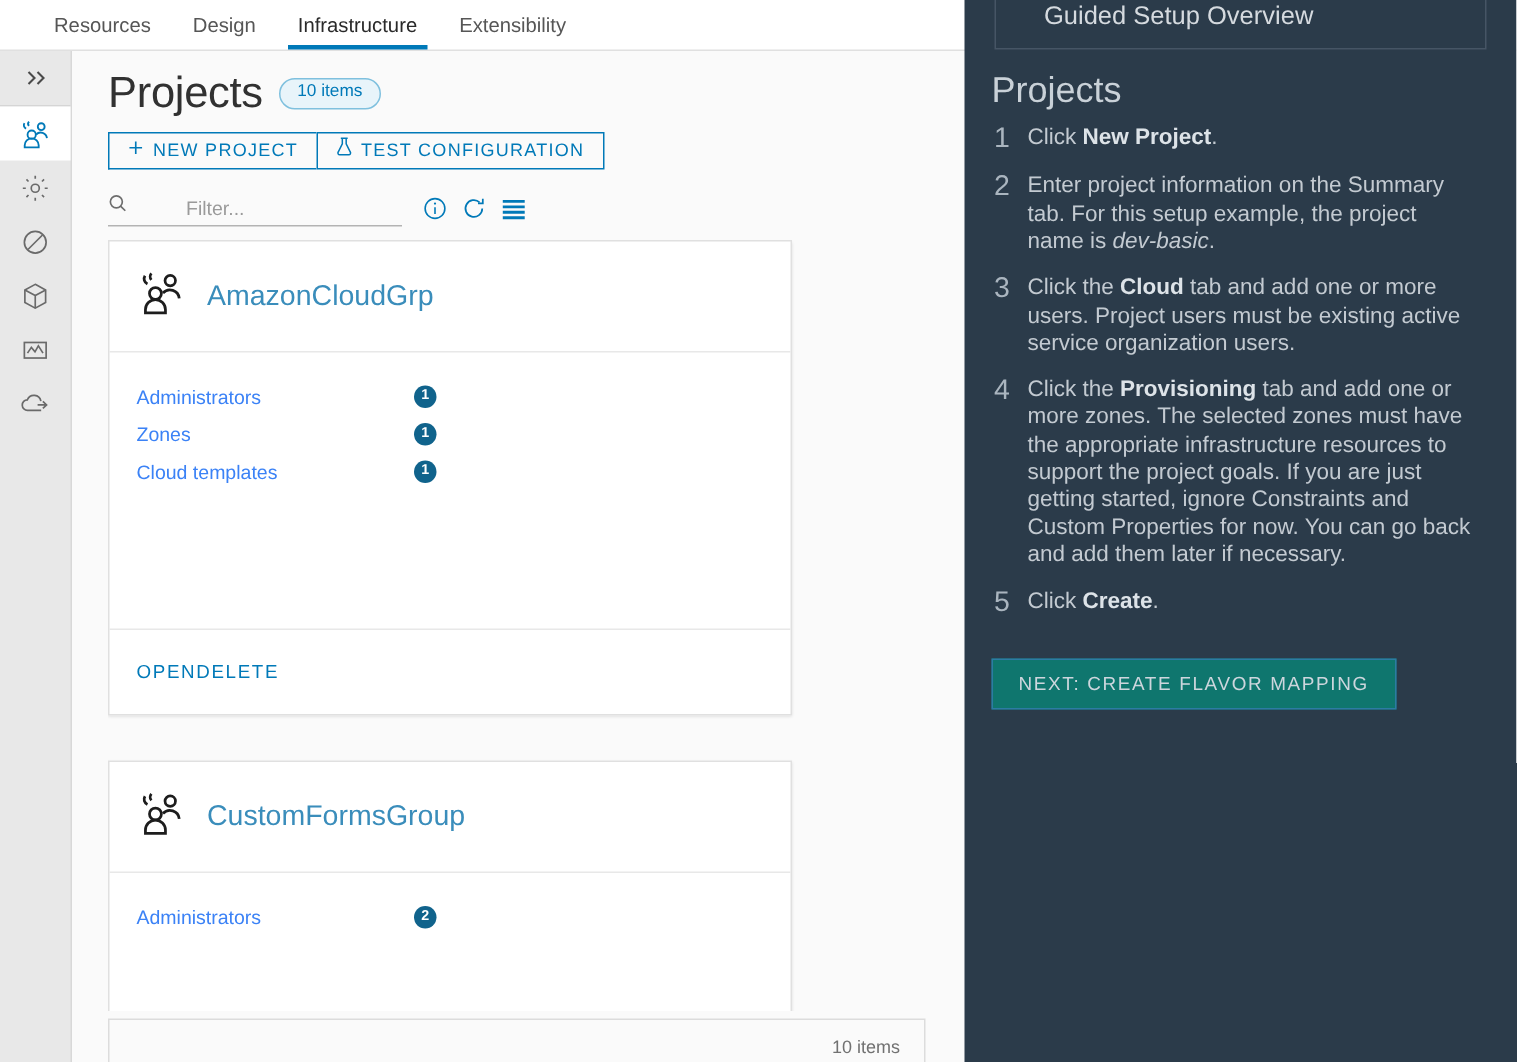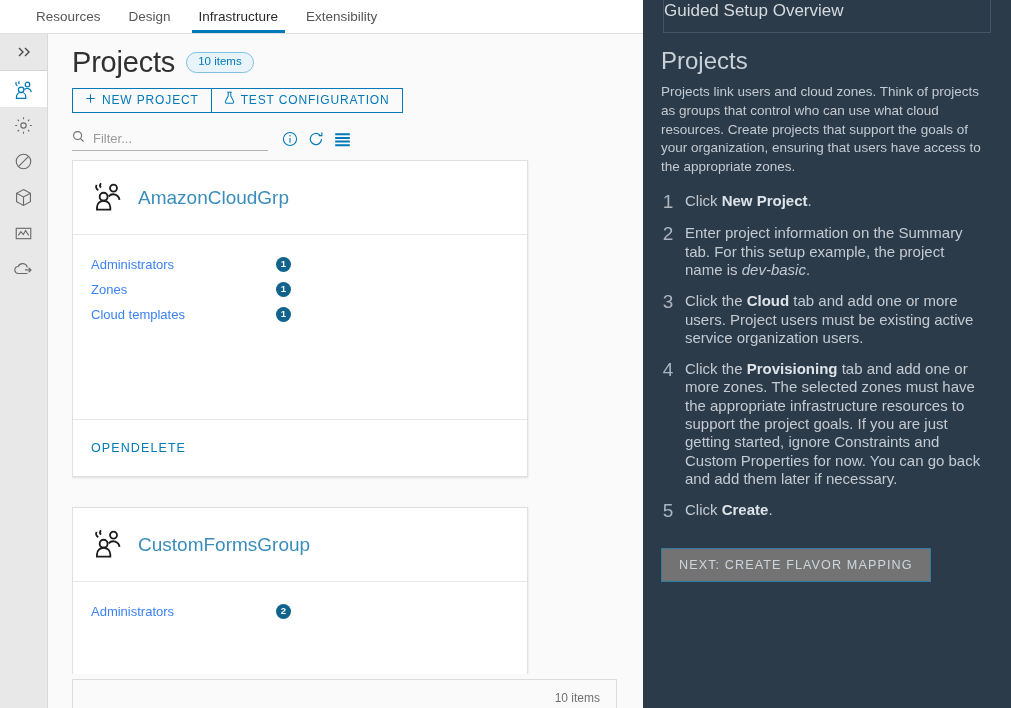--- a/index.html
+++ b/index.html
@@ -188,20 +188,21 @@
     padding-bottom: 1px;
   }
   .filter-box input {
     border: none;
     outline: none;
     background: transparent;
     font-size: 13px;
     color: #333;
     font-family: "Liberation Sans", sans-serif;
     width: 160px;
+    margin-left: 31px;
   }
   .filter-box input::placeholder { color: #9a9a9a; }
   .tool-icons {
     display: flex;
     align-items: center;
     gap: 10px;
     margin-left: 14px;
     color: #0079b8;
   }
   .tool-icons > span { cursor: pointer; display: flex; }
@@ -349,21 +350,21 @@
     position: absolute;
     left: 20px; top: -13px;
     width: 328px;
     height: 46px;
     border: 1px solid #465565;
     box-sizing: border-box;
     background: transparent;
   }
   #panel-header-title {
     position: absolute;
-    left: 21px;
+    left: 53px;
     top: 1px;
     font-size: 17px;
     font-weight: 400;
     color: #d5dadf;
   }
   #panel-body {
     position: absolute;
     left: 18px;
     top: 48px;
     width: 336px;
@@ -403,21 +404,21 @@
     width: 296px;
   }
   .step-text b { font-weight: bold; color: #dde3e8; }
   .step-text i { font-style: italic; }
   #next-button {
     margin-top: 15px;
     margin-left: 0;
     display: inline-flex;
     align-items: center;
     justify-content: center;
-    background: #737373;
+    background: #0f766e;
     border: 1px solid #2d7ba3;
     color: #cdd6dd;
     font-size: 12.6px;
     letter-spacing: 1.1px;
     height: 34px;
     padding: 0 17px;
     cursor: pointer;
     box-sizing: border-box;
   }
 </style>
@@ -636,21 +637,20 @@
     <span id="footer-count">10 items</span>
   </div>
 </div>
 
 <div id="guided-panel">
   <div id="panel-header-box"></div>
   <div id="panel-header-title">Guided Setup Overview</div>
 
   <div id="panel-body">
     <h2 id="panel-section-title">Projects</h2>
-    <p id="panel-intro">Projects link users and cloud zones. Think of projects as groups that control who can use what cloud resources. Create projects that support the goals of your organization, ensuring that users have access to the appropriate zones.</p>
 
     <div class="step">
       <div class="step-num">1</div>
       <div class="step-text">Click <b>New Project</b>.</div>
     </div>
     <div class="step">
       <div class="step-num">2</div>
       <div class="step-text">Enter project information on the Summary tab. For this setup example, the project name is <i>dev-basic</i>.</div>
     </div>
     <div class="step">

